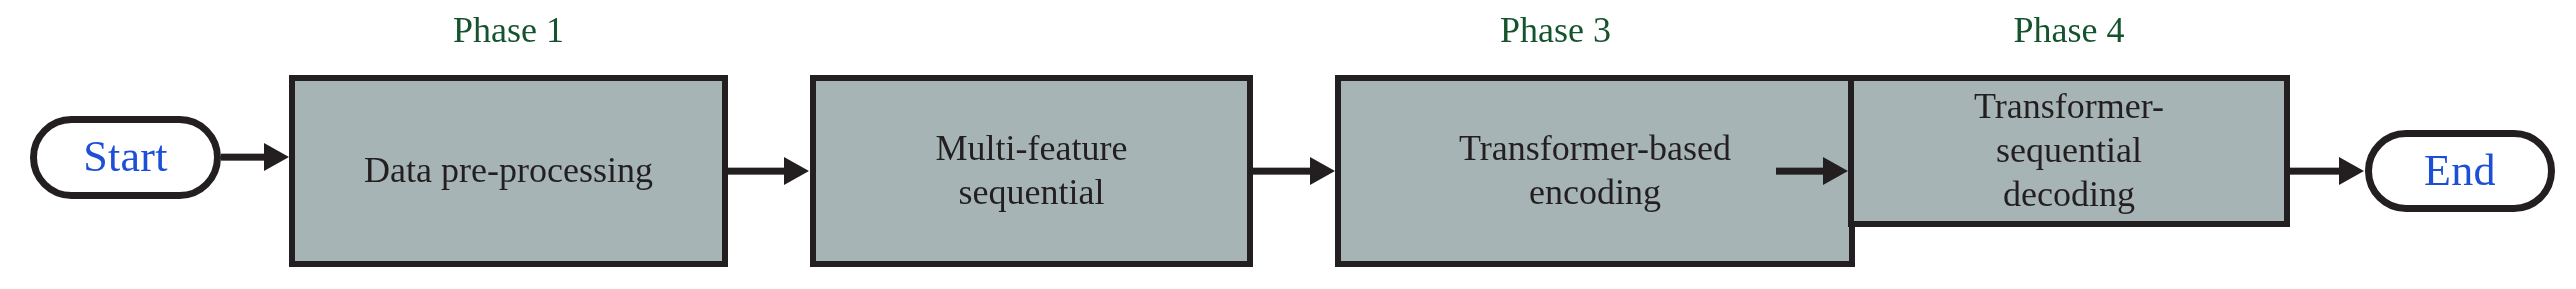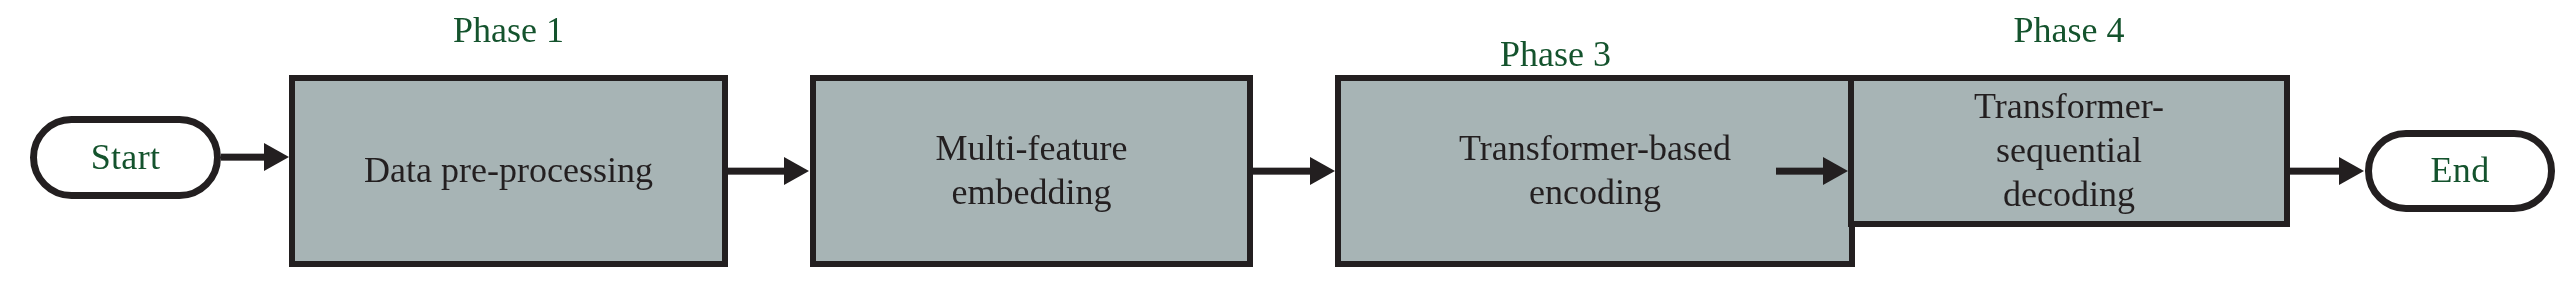--- a/index.html
+++ b/index.html
@@ -23,23 +23,23 @@
     position: absolute;
     box-sizing: border-box;
     background: #ffffff;
     border: 7.3px solid #231f20;
     border-radius: 47px;
     display: flex;
     align-items: center;
     justify-content: center;
   }
   .terminator .t-label {
-    font-size: 36px;
+    font-size: 44px;
     line-height: 1.05;
-    color: #14532d;
+    color: #1d4ed8;
     letter-spacing: 0.3px;
     white-space: nowrap;
   }
 
   
   .phase-box {
     position: absolute;
     box-sizing: border-box;
     background: #a7b4b5;
     border: 6px solid #231f20;
@@ -109,29 +109,29 @@
     <span class="p-label">Data pre-processing</span>
   </div>
 
   <div class="connector" style="left:728px; top:171px; width:83px;">
     <div class="shaft" style="width:60px;"></div>
     <div class="head" style="left:56px;"></div>
   </div>
 
   <div class="phase-box" style="left:810px; top:75px; width:443px; height:192px;">
     <span class="p-label">Multi-feature
-embedding</span>
+sequential</span>
   </div>
 
   <div class="connector" style="left:1253px; top:171px; width:84px;">
     <div class="shaft" style="width:61px;"></div>
     <div class="head" style="left:57px;"></div>
   </div>
 
-  <div class="phase-caption" style="left:1335px; top:12px; width:441px;margin-top:24px;">Phase 3</div>
+  <div class="phase-caption" style="left:1335px; top:12px; width:441px;">Phase 3</div>
   <div class="phase-box" style="left:1335px; top:75px; width:520px; height:192px;">
     <span class="p-label">Transformer-based
 encoding</span>
   </div>
 
   <div class="connector" style="left:1776px; top:171px; width:73px;">
     <div class="shaft" style="width:51px;"></div>
     <div class="head" style="left:47px;"></div>
   </div>
 

